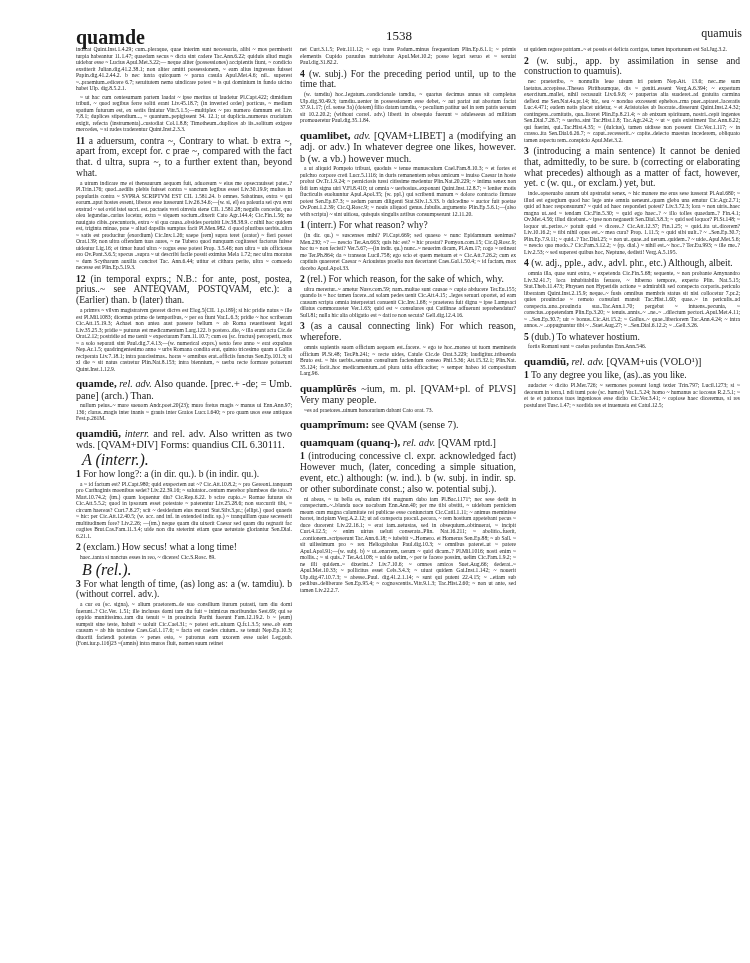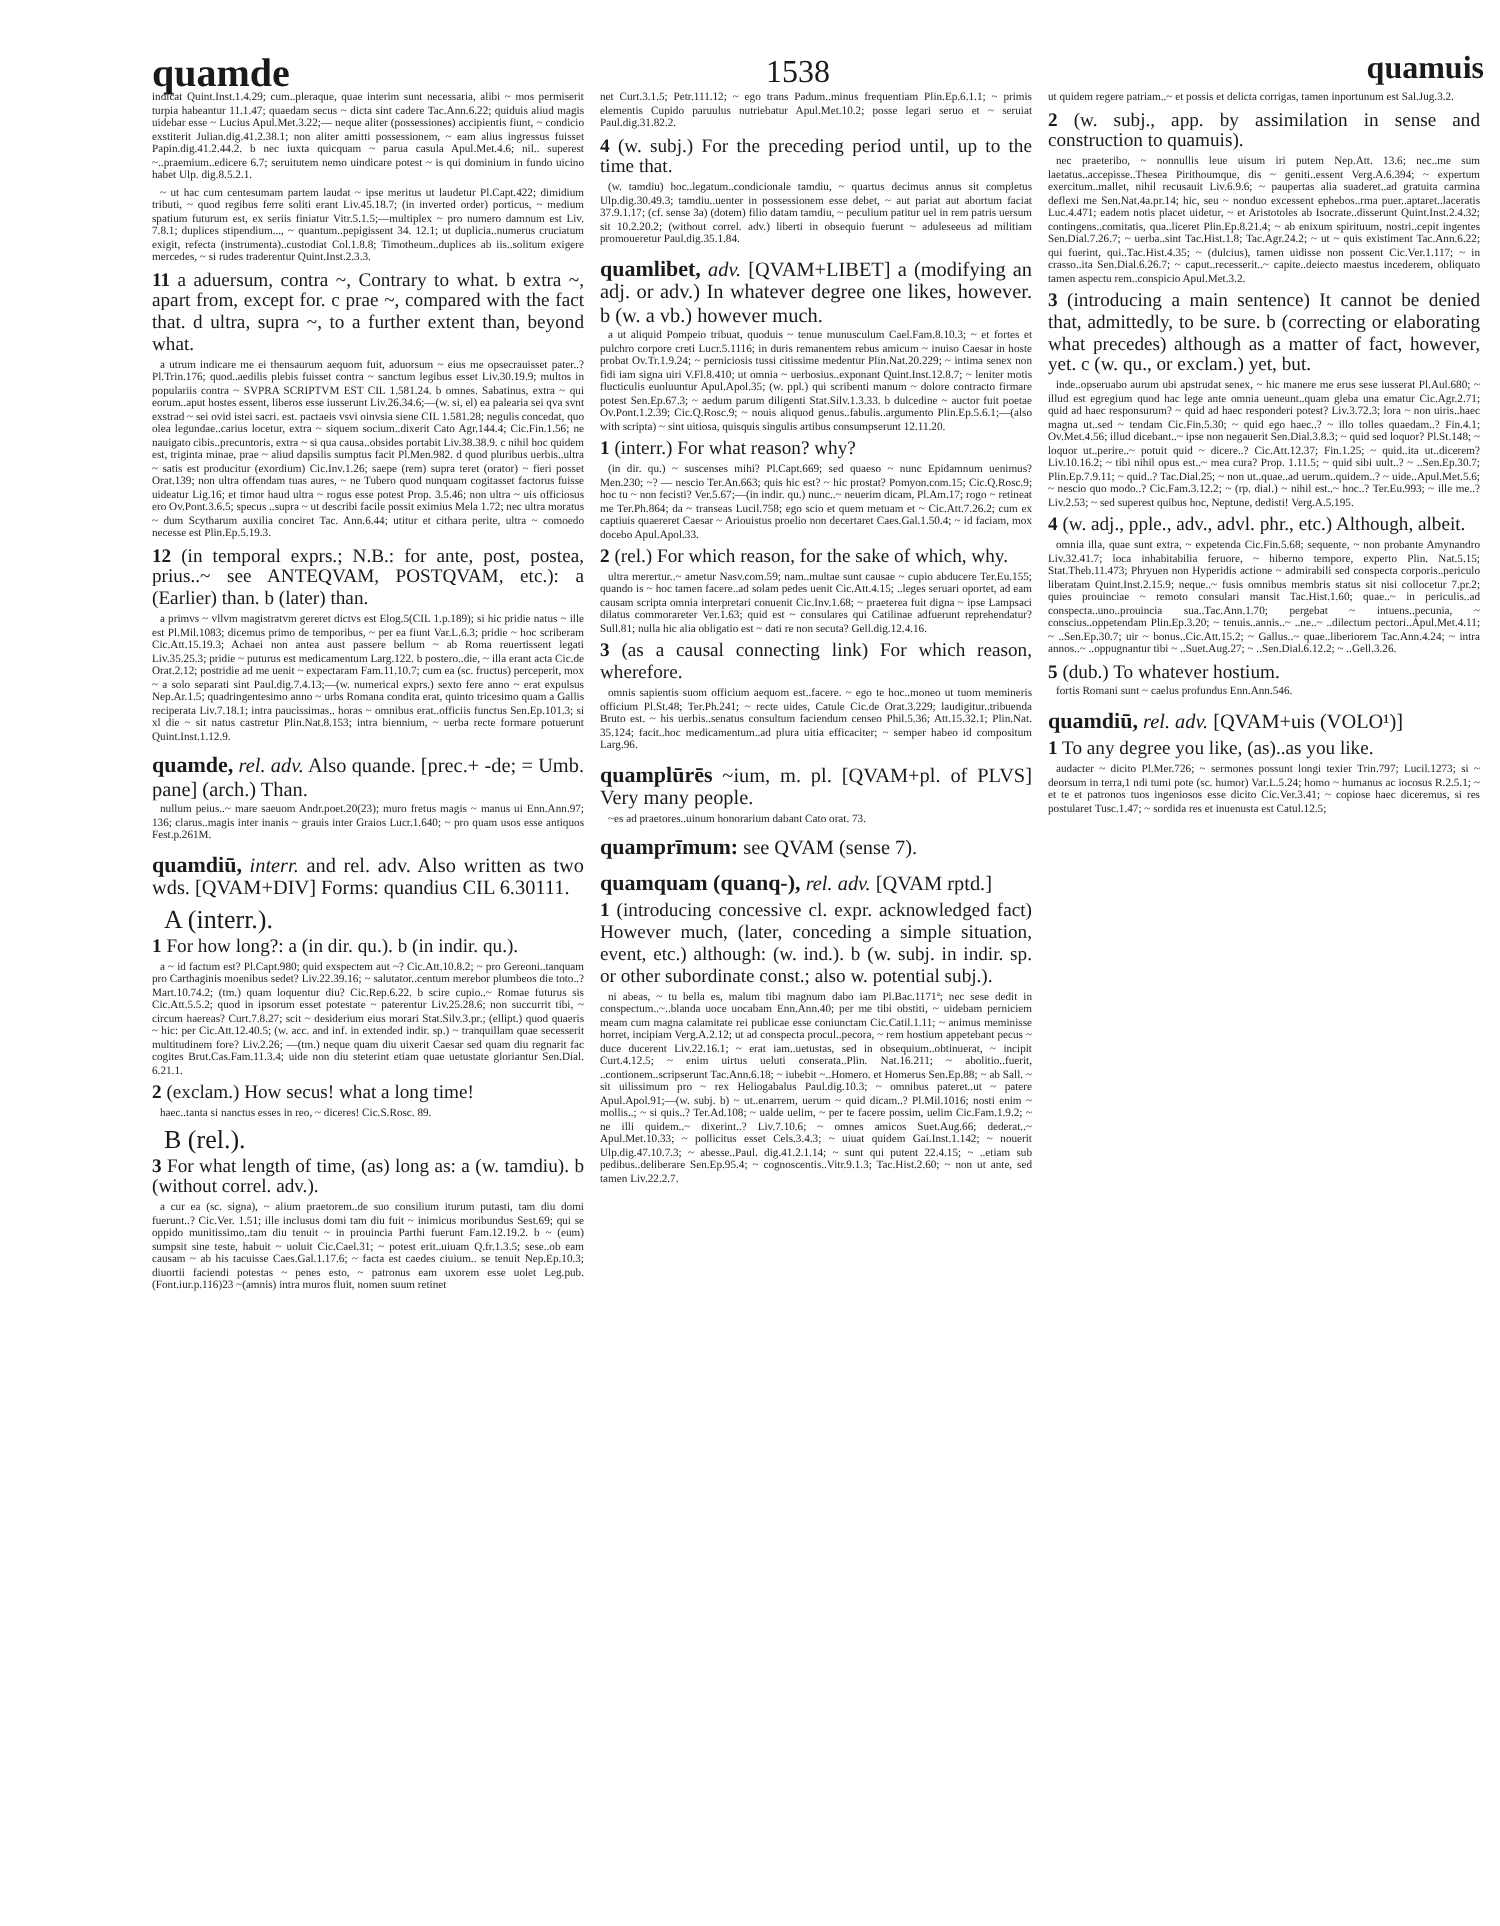--- a/index.html
+++ b/index.html
@@ -1,31 +1,31 @@
 <!DOCTYPE html>
 <html><head>
 <meta charset="utf-8">
 <style>
   html, body { margin:0; padding:0; background:#ffffff; }
   body { width:750px; height:963px; overflow:hidden; position:relative; color:#1a1a1a;
          font-family:"Liberation Serif","DejaVu Serif",serif; }
   .runhead { position:absolute; top:26px; left:76px; right:8px; height:22px; }
   .runhead .lw { position:absolute; left:0; top:0; font-weight:bold; font-size:20px; }
-  .runhead .pg { position:absolute; left:50%; transform:translateX(-50%); top:2px; font-size:16px; margin-left:-10px; }
-  .runhead .rw { position:absolute; right:0; top:0; font-weight:bold; font-size:16px; }
+  .runhead .pg { position:absolute; left:50%; transform:translateX(-50%); top:2px; font-size:13px; margin-left:-10px; }
+  .runhead .rw { position:absolute; right:0; top:0; font-weight:normal; font-size:12px; }
   .cols { position:absolute; top:46px; left:76px; width:664px; height:910px; display:flex; gap:8px; }
   .col { flex:1 1 0; overflow:hidden; }
   .cit { font-size:5.6px; line-height:6.5px; text-align:justify; margin:0 0 2px 0; text-indent:4px; color:#222; }
   .cit.noind { text-indent:0; }
   .sense { font-size:9.6px; line-height:10.8px; margin:3px 0 1px 0; text-align:justify; }
   .sense .num { font-weight:bold; }
   .lemma { font-size:10.2px; line-height:11.6px; margin:6px 0 1px 0; text-align:justify; }
   .lemma .hw { font-weight:bold; font-size:11px; }
   .lemma .it, .it { font-style:italic; }
-  .subhead { font-size:13px; line-height:12px; margin:3px 0 2px 6px; }
+  .subhead { font-size:16px; line-height:12px; margin:3px 0 2px 6px;font-style:italic; }
 </style>
 </head>
 <body>
 
 <div class="runhead">
   <span class="lw">quamde</span>
   <span class="pg">1538</span>
   <span class="rw">quamuis</span>
 </div>
 

